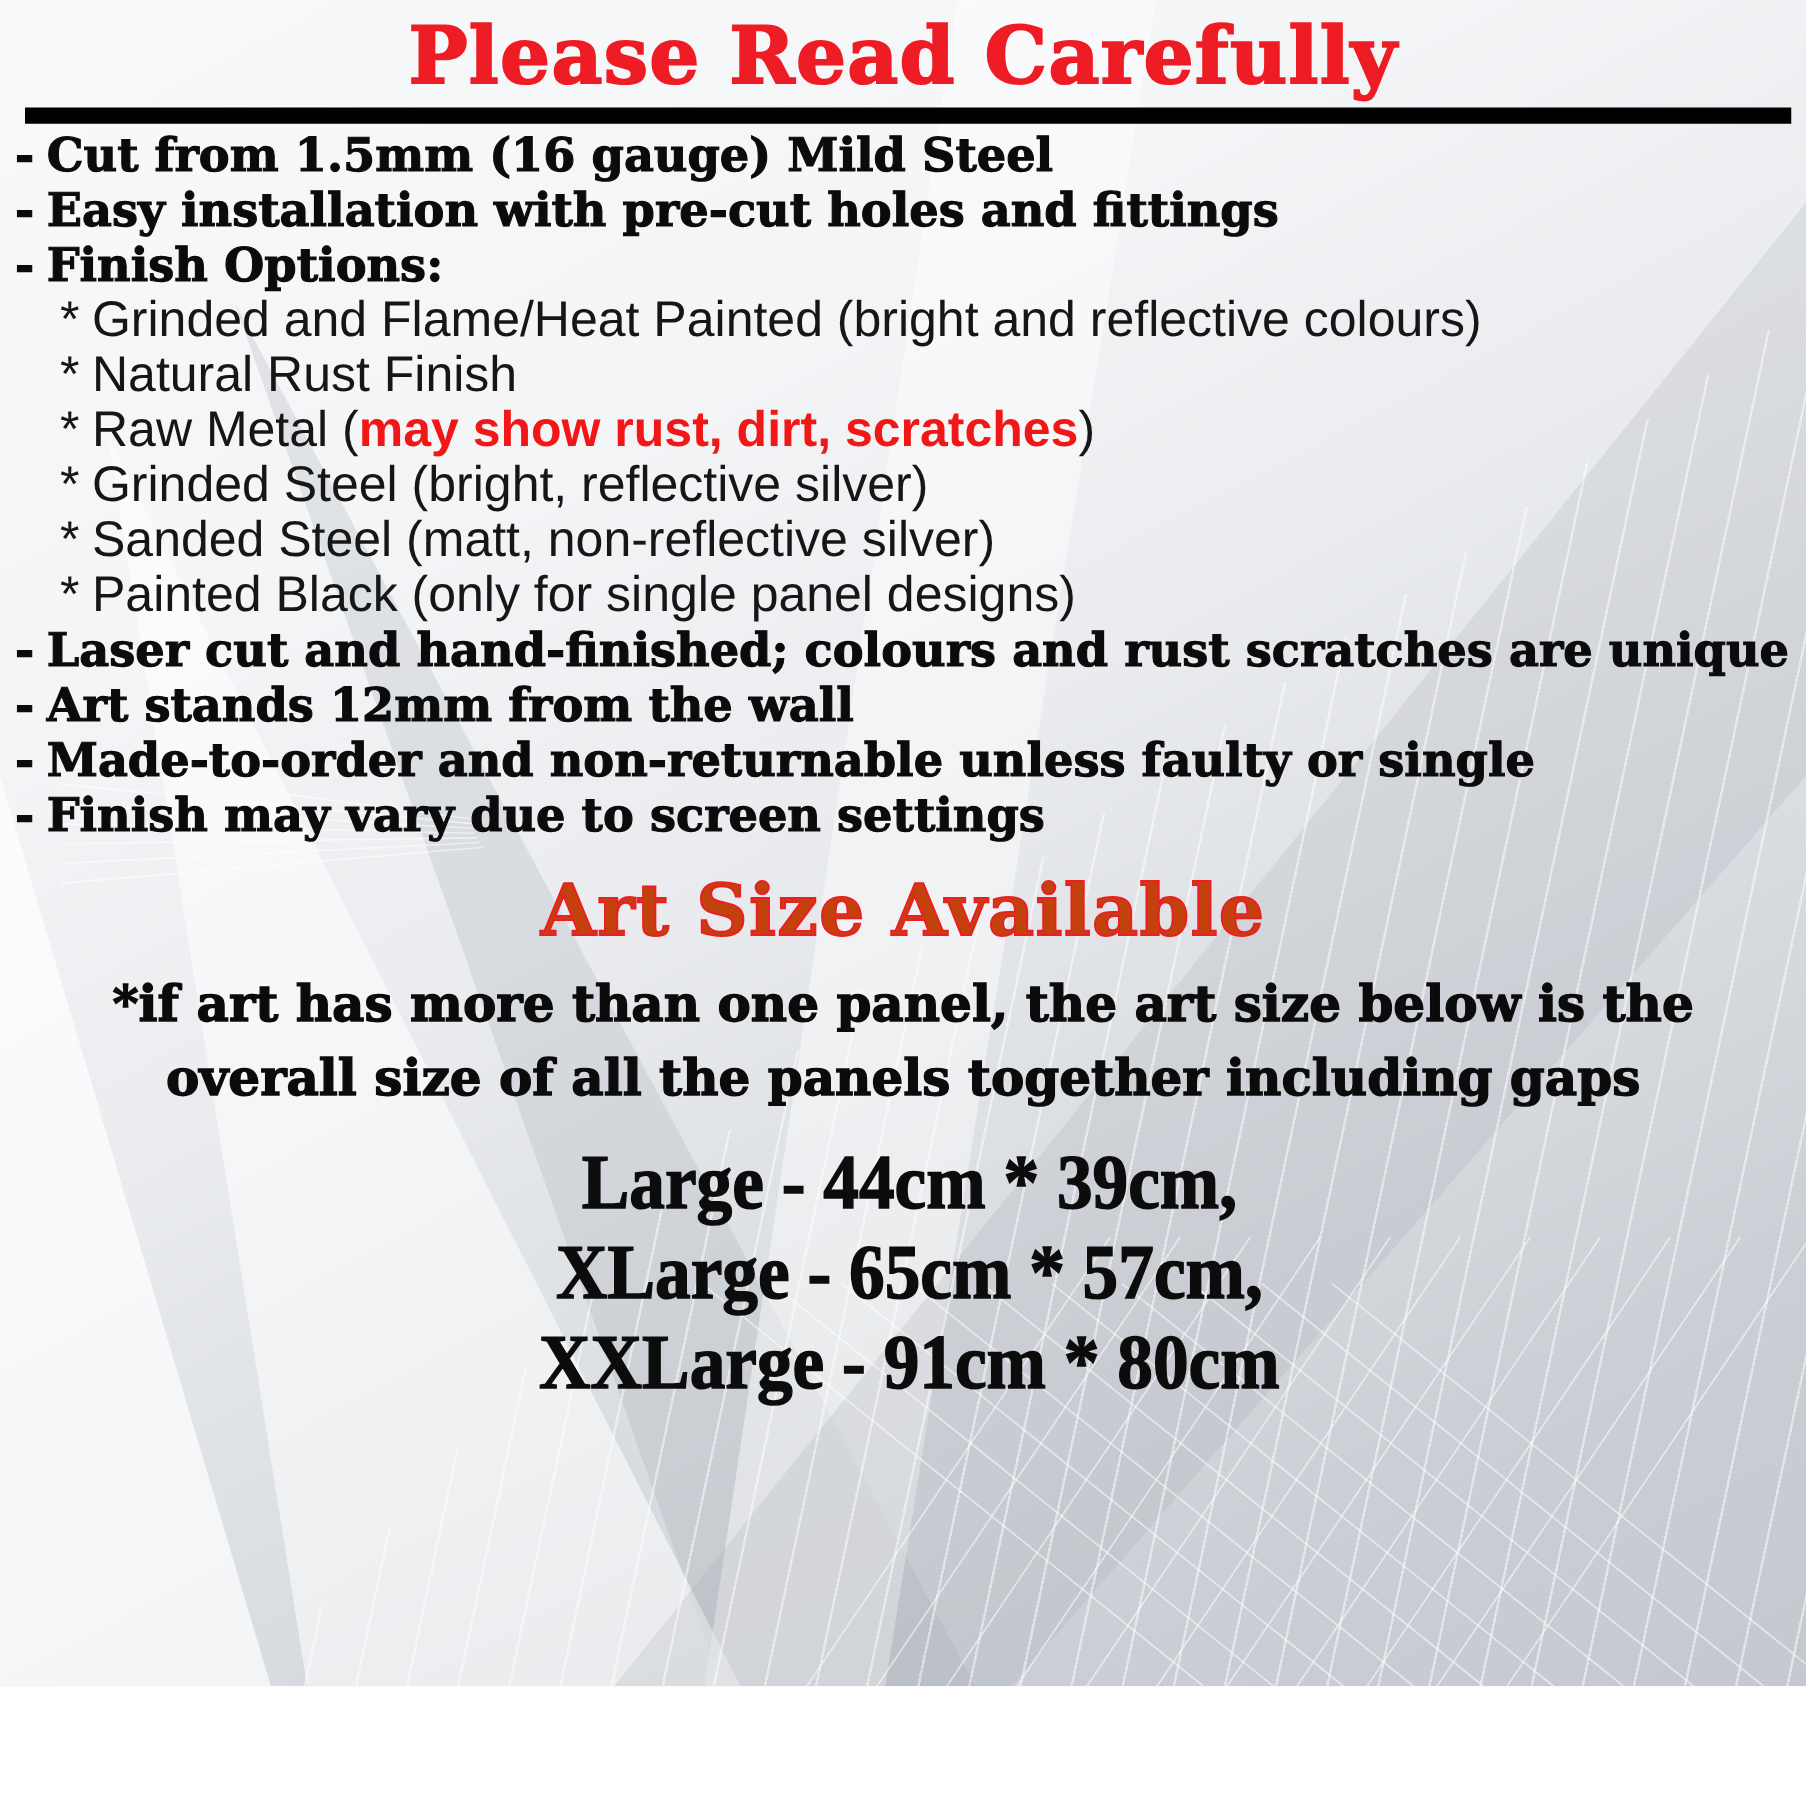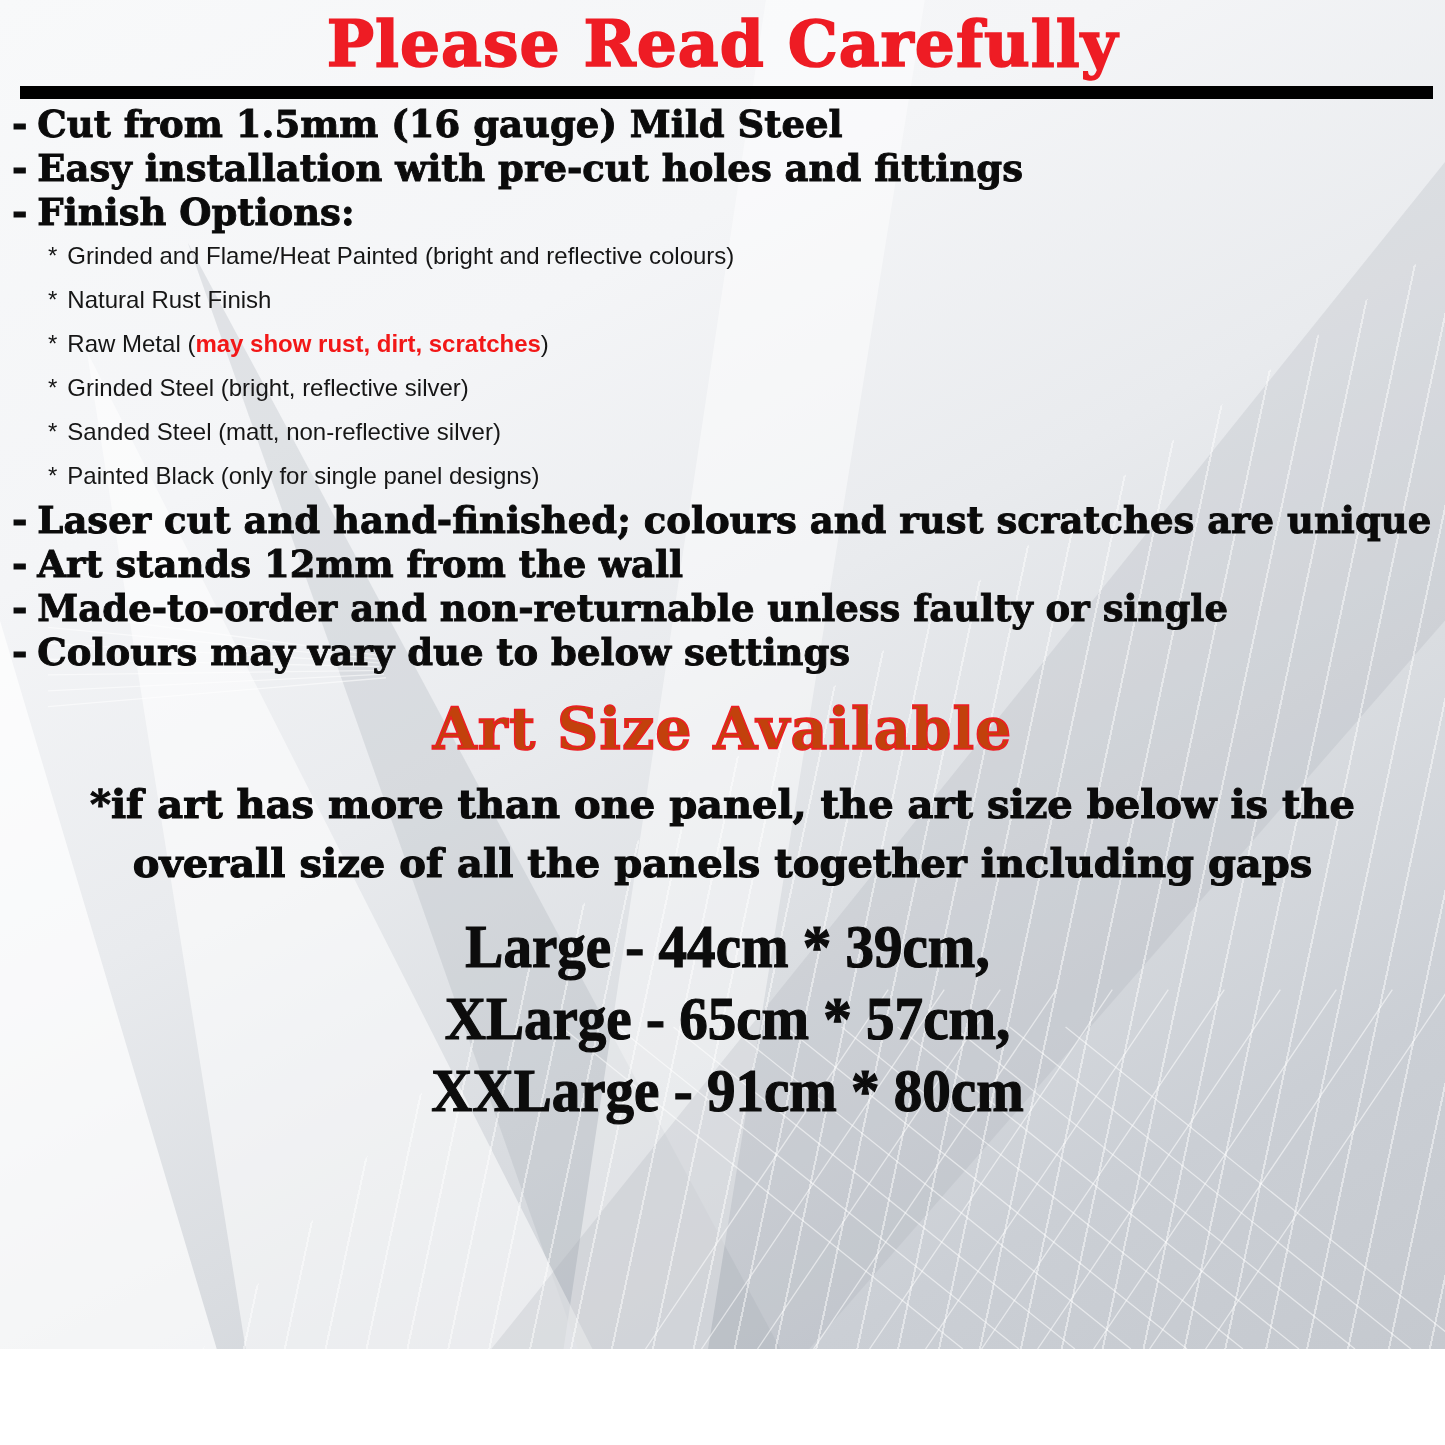--- a/index.html
+++ b/index.html
@@ -72,21 +72,21 @@
     font-weight: bold;
     font-size: 37px;
     line-height: 44px;
     -webkit-text-stroke: 0.9px #0b0b0b;
     white-space: nowrap;
   }
   .bullet-line .marker { margin-right: 10px; }
   .option-line {
     font-family: "Liberation Sans", sans-serif;
     font-weight: 400;
-    font-size: 24px;
+    font-size: 40px;
     line-height: 44px;
     padding-left: 36px;
     color: #161616;
     white-space: nowrap;
   }
   .option-line .marker { margin-right: 10px; }
   .opt-red {
     color: #f21717;
     font-weight: bold;
   }
@@ -193,21 +193,21 @@
       <div class="option-line"><span class="marker">*</span><span>Grinded and Flame/Heat Painted (bright and reflective colours)</span><span class="opt-red"></span><span></span></div>
       <div class="option-line"><span class="marker">*</span><span>Natural Rust Finish</span><span class="opt-red"></span><span></span></div>
       <div class="option-line"><span class="marker">*</span><span>Raw Metal (</span><span class="opt-red">may show rust, dirt, scratches</span><span>)</span></div>
       <div class="option-line"><span class="marker">*</span><span>Grinded Steel (bright, reflective silver)</span><span class="opt-red"></span><span></span></div>
       <div class="option-line"><span class="marker">*</span><span>Sanded Steel (matt, non-reflective silver)</span><span class="opt-red"></span><span></span></div>
       <div class="option-line"><span class="marker">*</span><span>Painted Black (only for single panel designs)</span><span class="opt-red"></span><span></span></div>
 
       <div class="bullet-line"><span class="marker">-</span><span>Laser cut and hand-finished; colours and rust scratches are unique</span></div>
       <div class="bullet-line"><span class="marker">-</span><span>Art stands 12mm from the wall</span></div>
       <div class="bullet-line"><span class="marker">-</span><span>Made-to-order and non-returnable unless faulty or single</span></div>
-      <div class="bullet-line"><span class="marker">-</span><span>Colours may vary due to below settings</span></div>
+      <div class="bullet-line"><span class="marker">-</span><span>Finish may vary due to screen settings</span></div>
 
     </div>
 
     <h2 class="size-heading">Art Size Available</h2>
 
     <div class="size-note">
       <div>*if art has more than one panel, the art size below is the</div>
       <div>overall size of all the panels together including gaps</div>
     </div>
 

